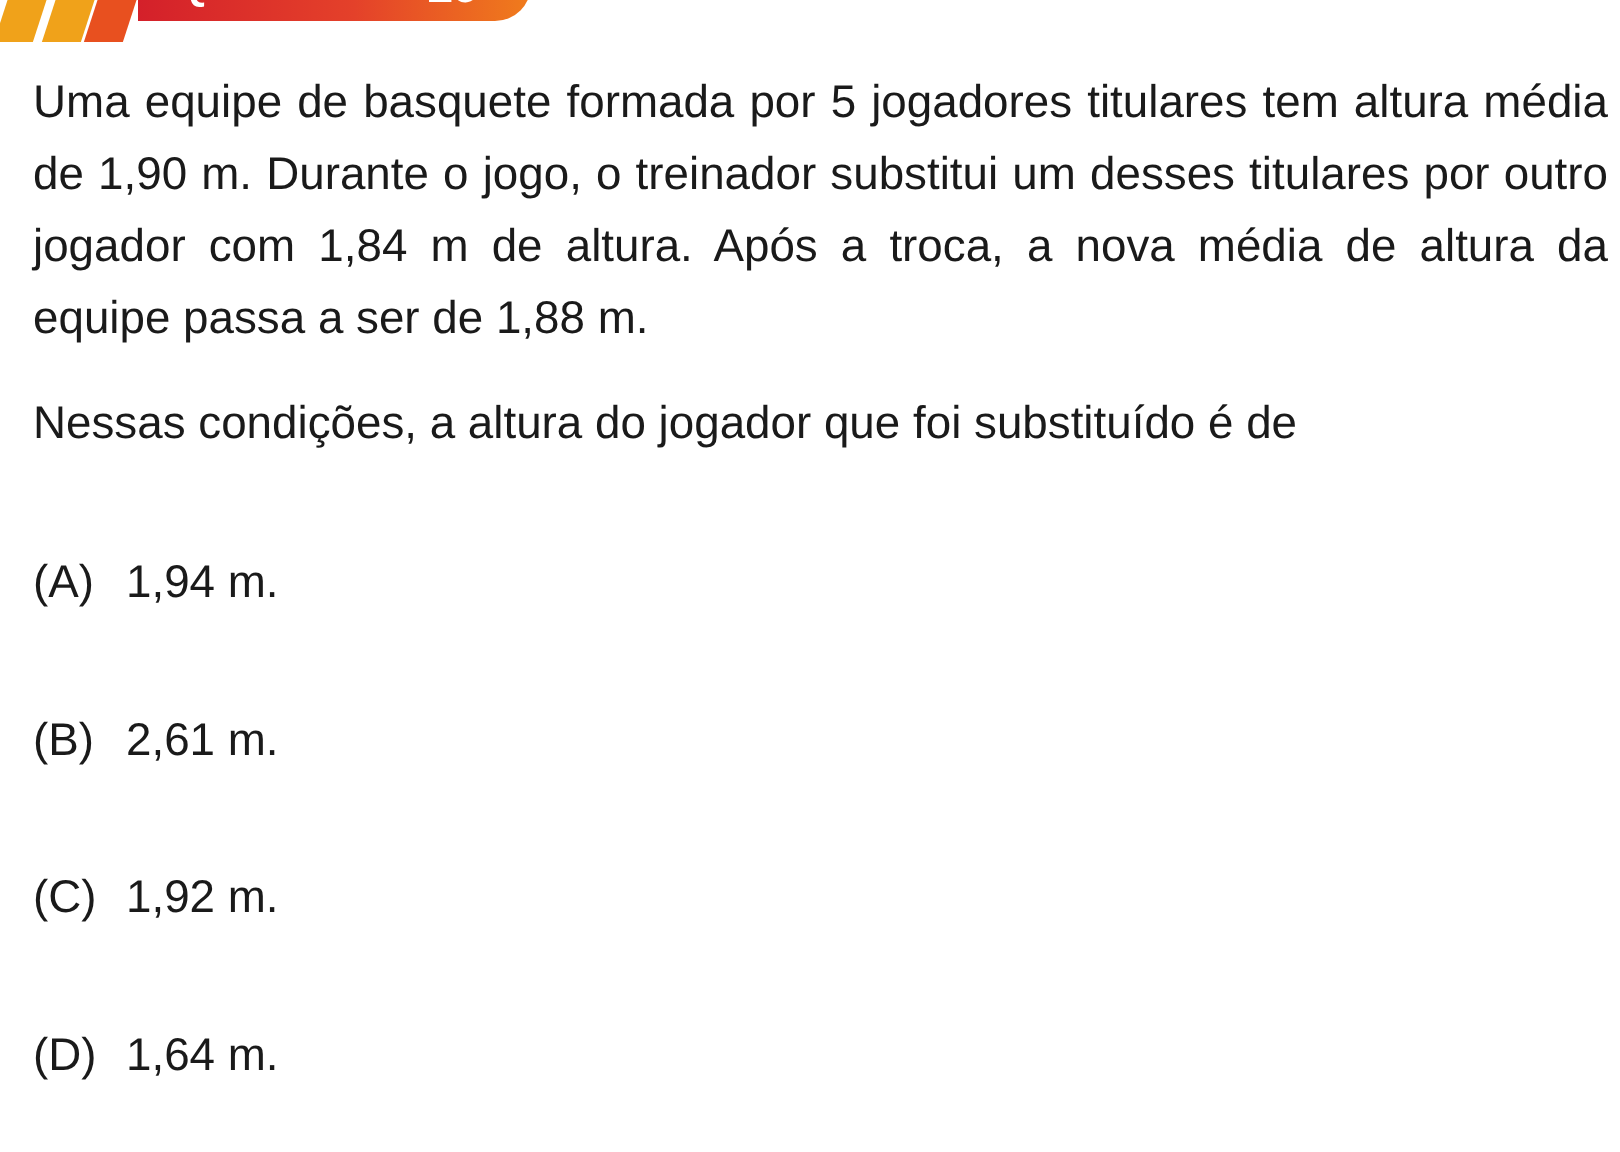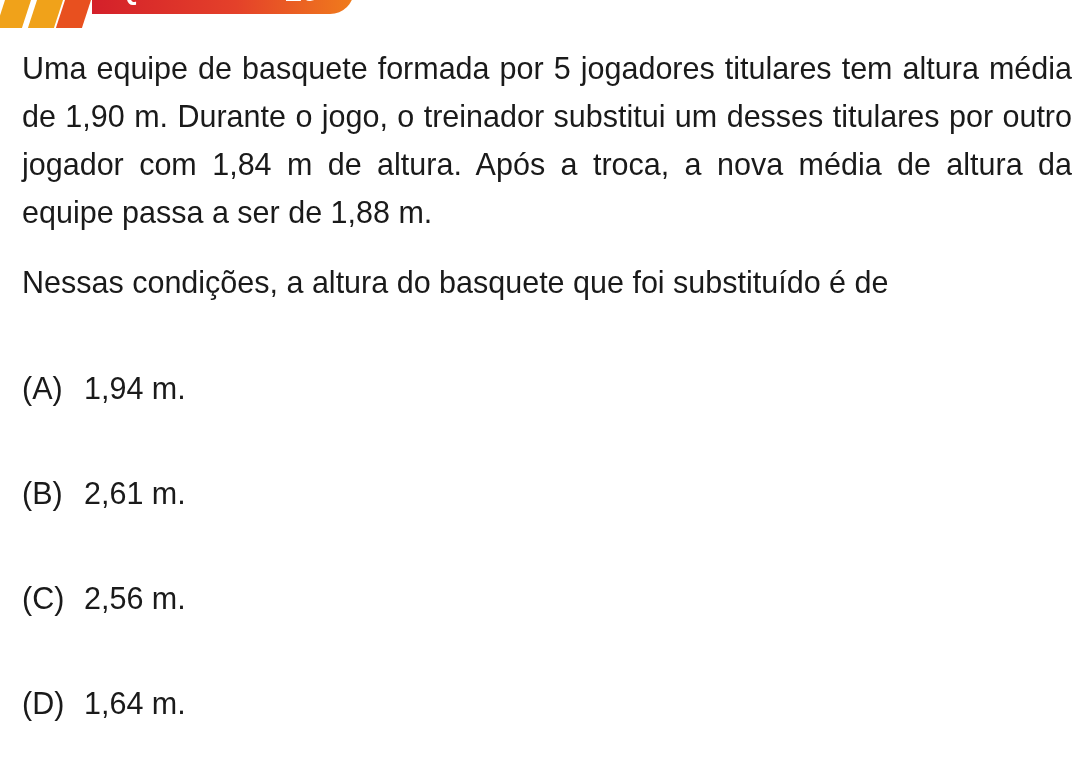--- a/index.html
+++ b/index.html
@@ -132,37 +132,37 @@
       <span class="q-word">QUESTÃO</span>
       <span class="q-num">19</span>
     </div>
 
   </div>
 
   <div class="content">
 
     <p class="para p1">Uma equipe de basquete formada por 5 jogadores titulares tem altura média de 1,90 m. Durante o jogo, o treinador substitui um desses titulares por outro jogador com 1,84 m de altura. Após a troca, a nova média de altura da equipe passa a ser de 1,88 m.</p>
 
-    <p class="para p2">Nessas condições, a altura do basquete que foi substituído é de</p>
+    <p class="para p2">Nessas condições, a altura do jogador que foi substituído é de</p>
 
     <div class="options">
 
       <div class="option">
         <span class="opt-key">(A)</span>
         <span class="opt-text">1,94 m.</span>
       </div>
 
       <div class="option">
         <span class="opt-key">(B)</span>
         <span class="opt-text">2,61 m.</span>
       </div>
 
       <div class="option">
         <span class="opt-key">(C)</span>
-        <span class="opt-text">2,56 m.</span>
+        <span class="opt-text">1,92 m.</span>
       </div>
 
       <div class="option">
         <span class="opt-key">(D)</span>
         <span class="opt-text">1,64 m.</span>
       </div>
 
       <div class="option clipped">
         <span class="opt-key">(E)</span>
         <span class="opt-text">1,90 m.</span>

